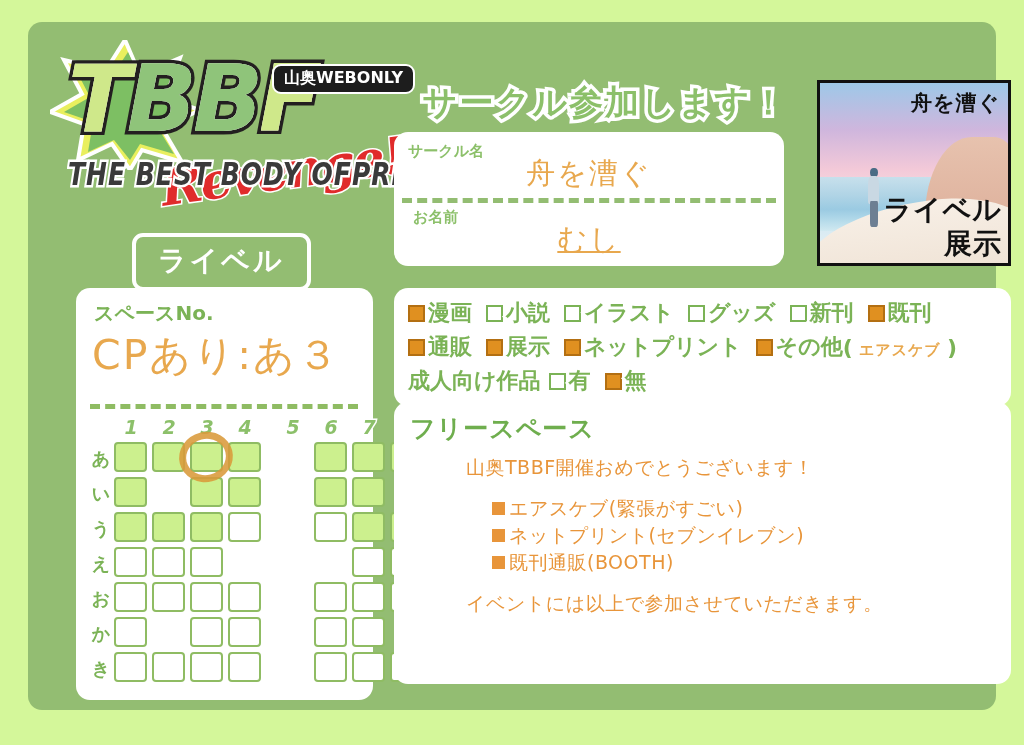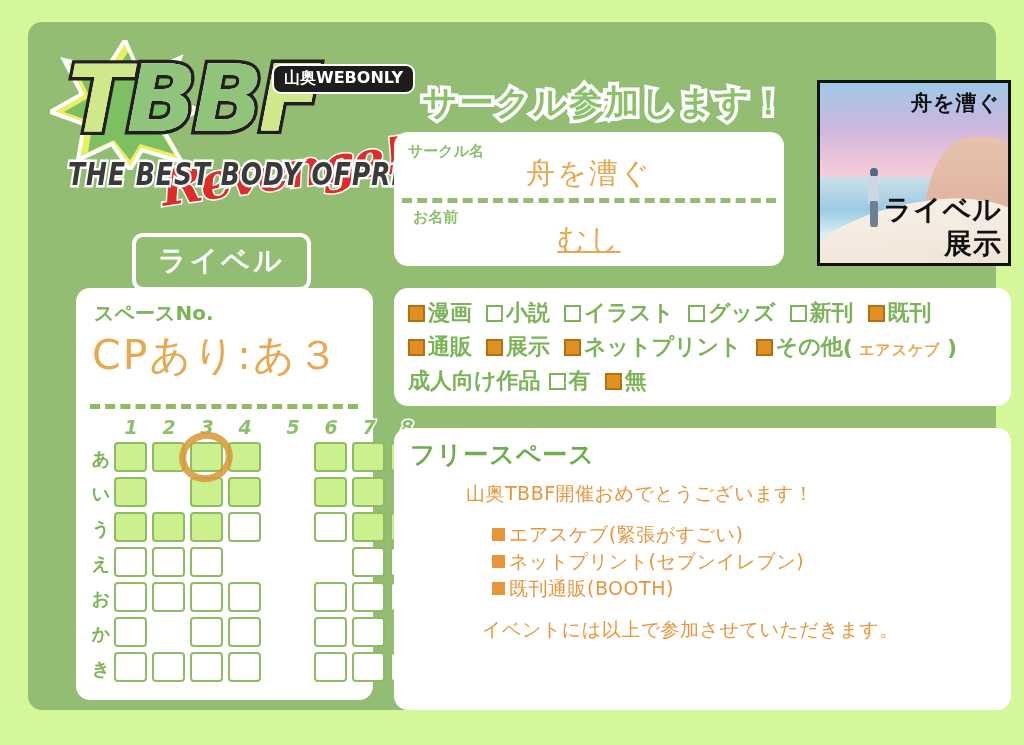--- a/index.html
+++ b/index.html
@@ -307,42 +307,42 @@
   .otherval {
     font-size: 15px; color: #e8a84e; -webkit-text-stroke: 0;
     letter-spacing: 1px;
   }
   .paren { color: #7bb356; }
 
   
   .freepanel {
     position: absolute;
     left: 366px;
-    top: 406px;
+    top: 380px;
     width: 617px;
     height: 282px;
     background: #fff;
     border-radius: 14px;
   }
   .freetitle {
     position: absolute; left: 16px; top: 10px;
     font-size: 25px; font-weight: 700; color: #6fae4e;
     letter-spacing: 1px;
   }
   .freebody {
     position: absolute; left: 72px; top: 52px;
     font-size: 19px; color: #e8953a; line-height: 27px;
     letter-spacing: 0.5px;
   }
   .freebody .blk { margin: 14px 0 14px 26px; }
   .freebody .sq {
     display: inline-block; width: 13px; height: 13px;
     background: #e8953a; margin-right: 4px; vertical-align: 0px;
   }
-  .freebody .tail { margin-top: 14px; margin-left: 16px; }
+  .freebody .tail { margin-top: 14px; }
 </style>
 </head>
 <body>
 
 <div class="card">
 
   <div class="logo-zone">
     <svg class="burst" viewBox="0 0 150 130">
       <polygon points="75,0 90,35 130,18 115,58 150,70 112,88 132,122 92,110 80,130 62,104 28,120 34,84 0,72 32,54 14,20 56,30" fill="#e9ef5e" stroke="#ffffff" stroke-width="4"></polygon>
       <polygon points="78,12 92,42 124,28 112,62 140,72 108,88 124,114 90,104 80,120 64,100 38,112 43,82 14,72 40,57 26,30 60,39" fill="#7dbf63"></polygon>

